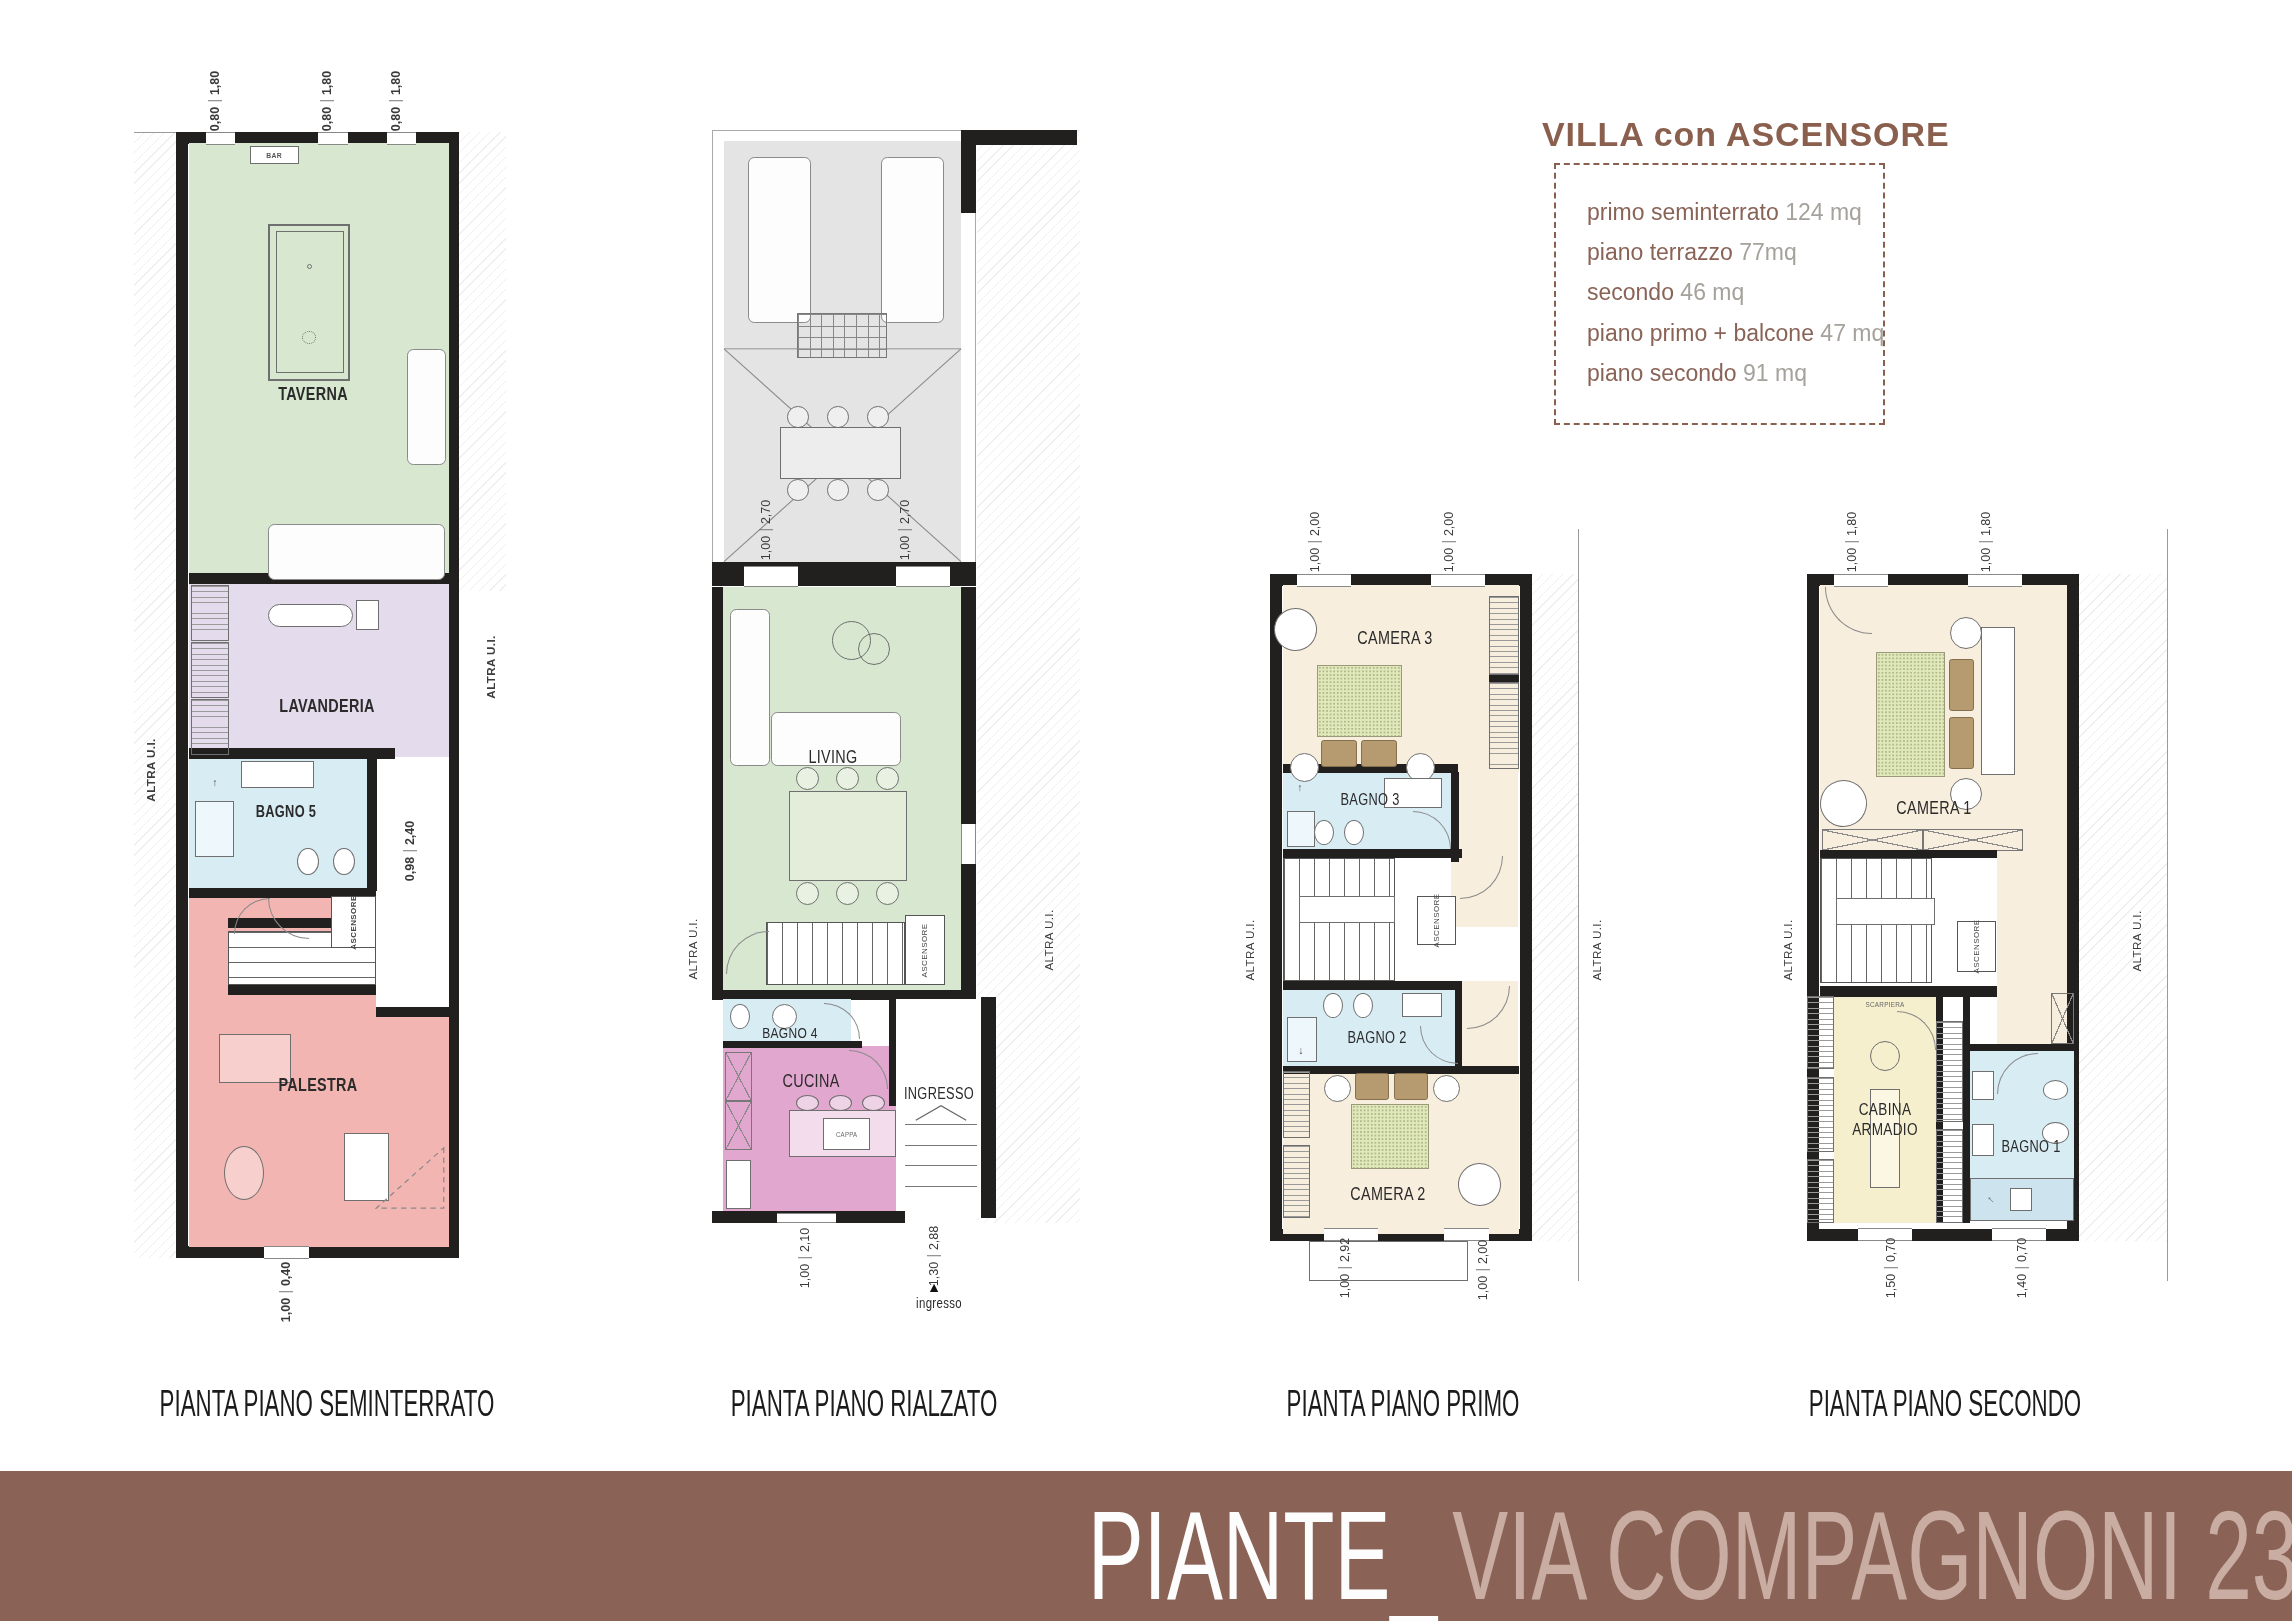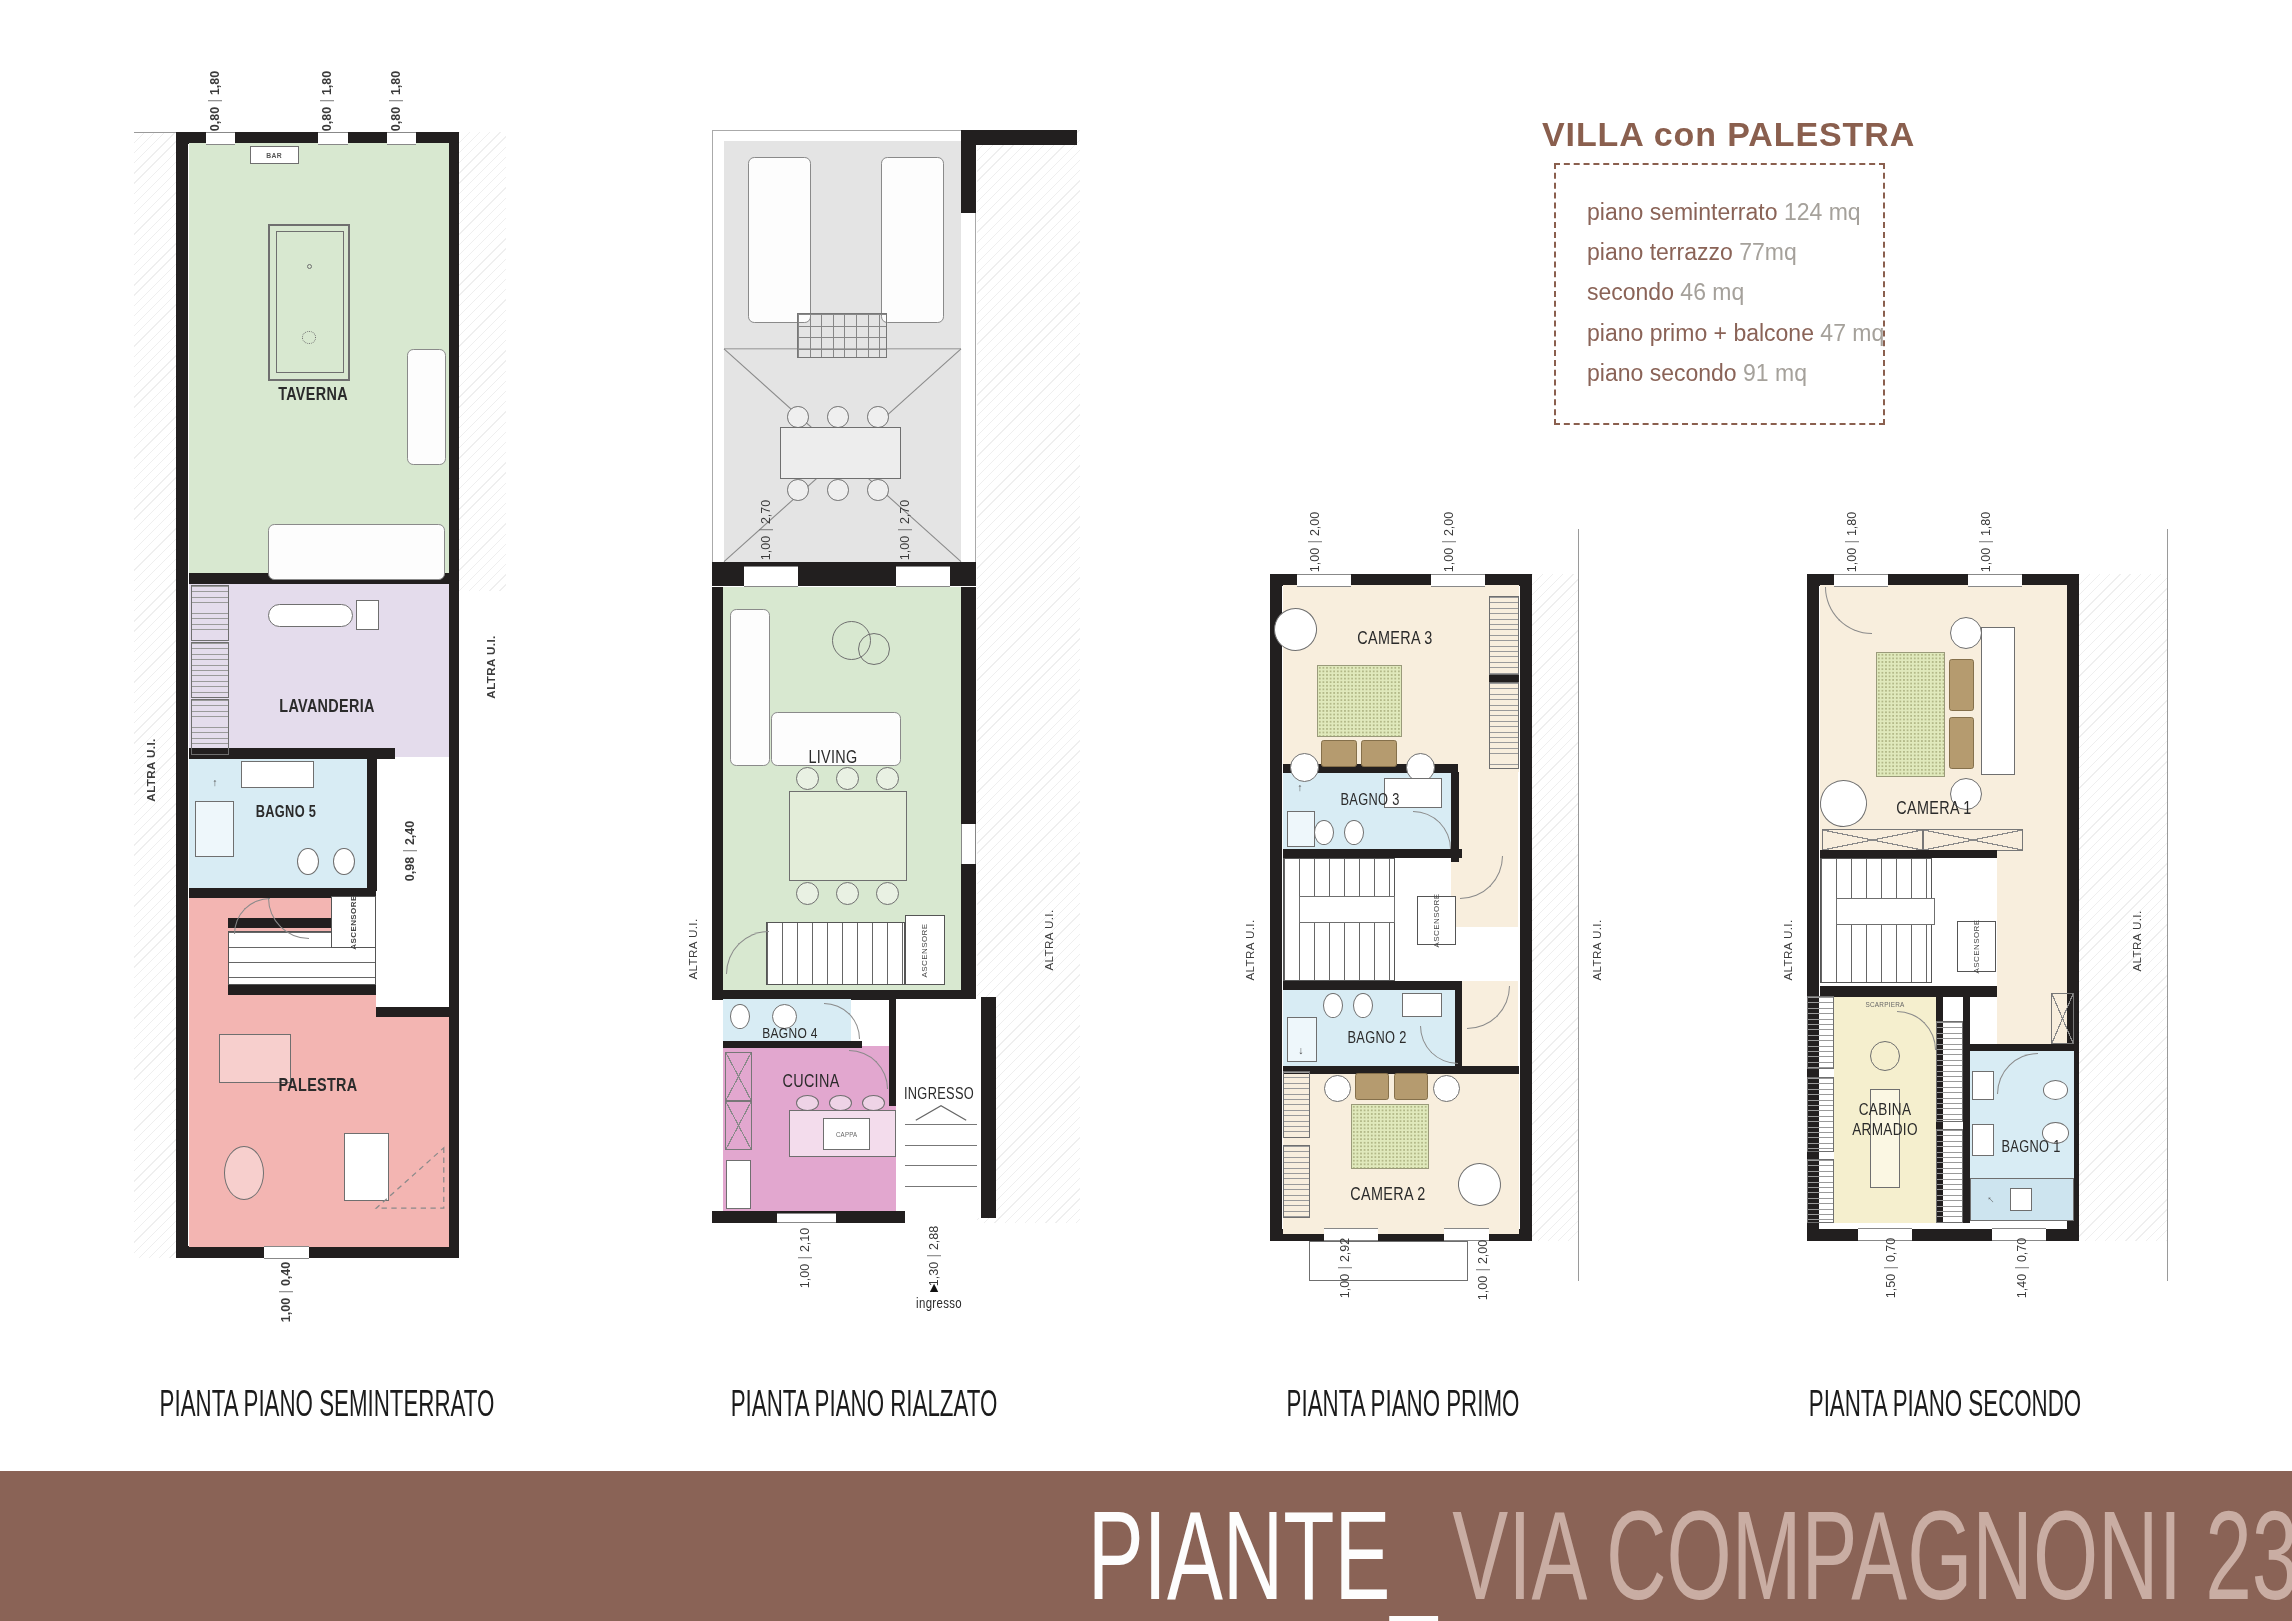--- a/index.html
+++ b/index.html
@@ -443,23 +443,23 @@
 
   <div class="vlabel" style="left:14.3px;top:448px;">ALTRA U.I.</div>
   <div class="vlabel" style="left:363px;top:439px;">ALTRA U.I.</div>
 </div>
 
 <div class="caption" style="left:327px;top:1404px;">PIANTA PIANO SEMINTERRATO</div>
 <div class="caption" style="left:864px;top:1404px;">PIANTA PIANO RIALZATO</div>
 <div class="caption" style="left:1403px;top:1404px;">PIANTA PIANO PRIMO</div>
 <div class="caption" style="left:1945px;top:1404px;">PIANTA PIANO SECONDO</div>
 
-<div class="vtitle" style="left:1542px;top:115px;">VILLA con PALESTRA</div>
+<div class="vtitle" style="left:1542px;top:115px;">VILLA con ASCENSORE</div>
 <div class="vbox" style="left:1554px;top:163px;width:331px;height:262px;"></div>
-<div class="vline" style="left:1587px;top:199px;"><span class="k">piano seminterrato</span> <span class="v">124 mq</span></div>
+<div class="vline" style="left:1587px;top:199px;"><span class="k">primo seminterrato</span> <span class="v">124 mq</span></div>
 <div class="vline" style="left:1587px;top:239px;"><span class="k">piano terrazzo</span> <span class="v">77mq</span></div>
 <div class="vline" style="left:1587px;top:279px;"><span class="k">secondo</span> <span class="v">46 mq</span></div>
 <div class="vline" style="left:1587px;top:320px;"><span class="k">piano primo + balcone</span> <span class="v">47 mq</span></div>
 <div class="vline" style="left:1587px;top:360px;"><span class="k">piano secondo</span> <span class="v">91 mq</span></div>
 
 <div class="banner">
   <div class="banner-text">
     <span class="p1">PIANTE_</span><span class="p2">VIA COMPAGNONI 23</span>
   </div>
 </div>

